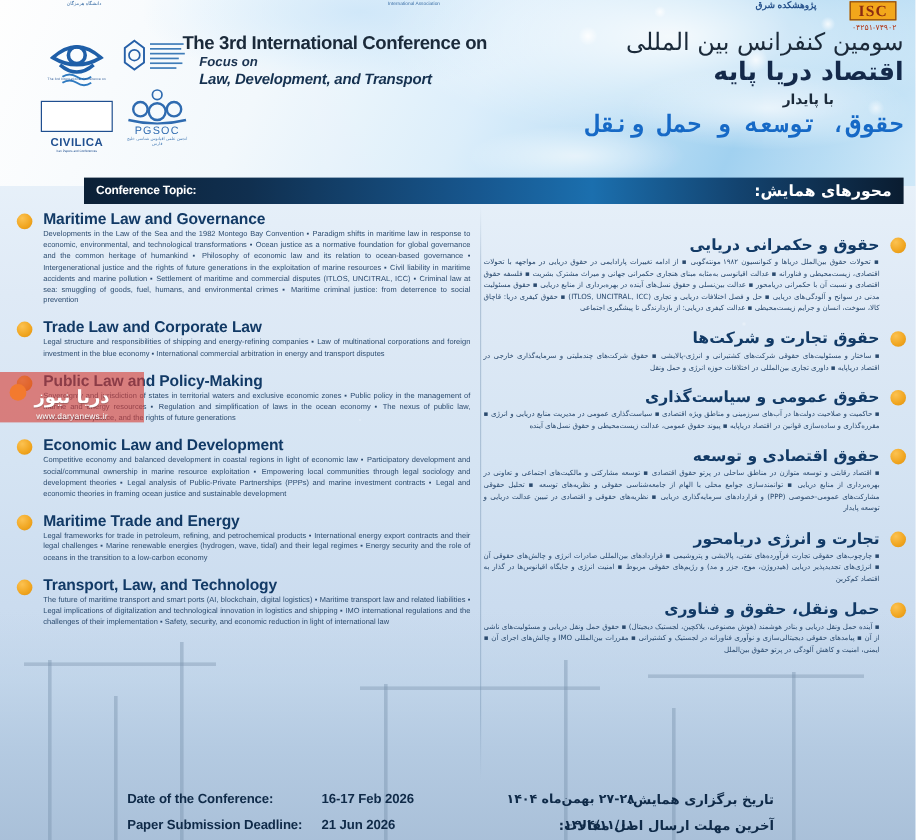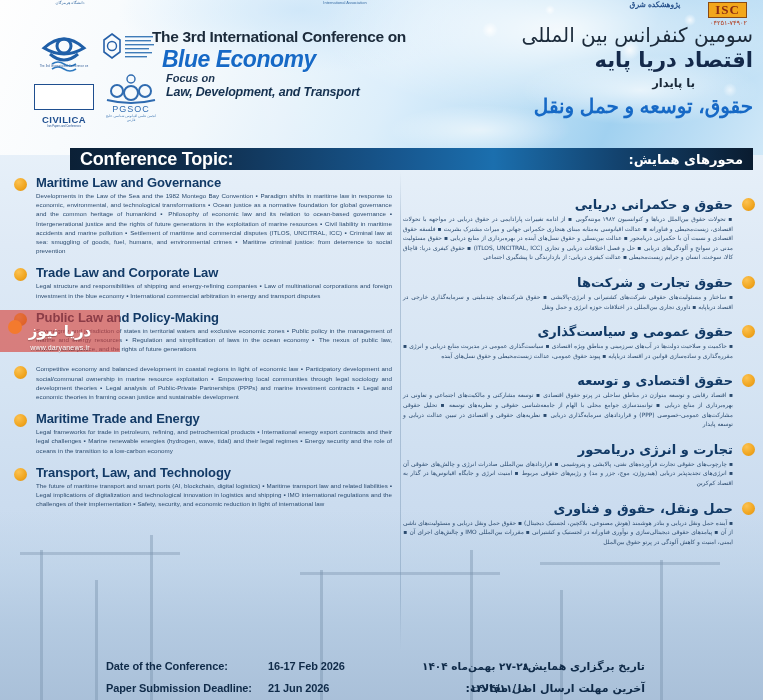--- a/index.html
+++ b/index.html
@@ -133,29 +133,29 @@
     font-size:12.5px; font-weight:bold; font-style:italic; color:#153150;
     margin-left:14px; line-height:15px; letter-spacing:-.2px; white-space:nowrap;
   }
 
   .title-fa {
     position:absolute; right:10px; top:24px; width:340px; text-align:right; direction:rtl;
   }
   .tf-line1 { font-size:20px; color:#1b2a3a; line-height:22px; font-family:"DejaVu Sans", sans-serif;}
   .tf-line2 { font-size:21px; font-weight:bold; color:#14294a; line-height:28px; font-family:"DejaVu Sans", sans-serif;}
   .tf-line3 { font-size:11.5px; font-weight:bold; color:#1b2a3a; line-height:18px; margin-right:58px; font-family:"DejaVu Sans", sans-serif;}
-  .tf-line4 { font-size:20px; font-weight:bold; color:#1669c6; line-height:28px; font-family:Liberation Sans, sans-serif; letter-spacing:-.5px;}
+  .tf-line4 { font-size:20px; font-weight:bold; color:#1669c6; line-height:28px; font-family:Liberation Mono, monospace; letter-spacing:-.5px;}
 
   
   .topic-bar {
     position:absolute; left:70px; top:148px; width:683px; height:22px;
     background: linear-gradient(90deg, #0b2036 0%, #102f4f 20%, #17578f 48%, #1b6fae 62%, #13436f 80%, #0a1c30 100%);
     display:flex; align-items:center; justify-content:space-between; padding:0 10px;
   }
-  .topic-bar-en { font-size:18px; font-weight:bold; color:#ffffff; letter-spacing:-.2px; }
+  .topic-bar-en { font-size:10px; font-weight:bold; color:#ffffff; letter-spacing:-.2px; }
   .topic-bar-fa { font-size:13px; font-weight:bold; color:#ffffff; direction:rtl; font-family:"DejaVu Sans", sans-serif;}
 
   
   .col-en {
     position:absolute; left:14px; top:176px; width:378px; height:470px;
   }
   .col-fa {
     position:absolute; right:8px; top:176px; width:352px; height:470px; direction:rtl; text-align:right;margin-top:20px;
   }
   .col-divider {
@@ -321,21 +321,20 @@
       <div class="pj-fa">پژوهشکده شرق</div>
     </div>
 
     <div class="logo-isc">
       <span class="isc-badge">ISC</span>
       <div class="isc-num">۰۴۲۵۱-۷۴۹۰۲</div>
     </div>
 
     <div class="title-en">
       <div class="t-line1">The 3rd International Conference on</div>
-      <div class="t-line2">Blue Economy</div>
       <div class="t-line3">Focus on</div>
       <div class="t-line4">Law, Development, and Transport</div>
     </div>
 
     <div class="title-fa">
       <div class="tf-line1">سومین کنفرانس بین المللی</div>
       <div class="tf-line2">اقتصاد دریا پایه</div>
       <div class="tf-line3">با پایدار</div>
       <div class="tf-line4">حقوق، توسعه و حمل ونقل</div>
     </div>
@@ -363,20 +362,21 @@
     </div>
 
     <div class="topic">
       <span class="bullet"></span>
       <h3>Public Law and Policy-Making</h3>
       <p>Sovereignty and jurisdiction of states in territorial waters and exclusive economic zones ▪ Public policy in the management of marine and energy resources ▪ Regulation and simplification of laws in the ocean economy ▪ The nexus of public law, environmental justice, and the rights of future generations</p>
     </div>
 
     <div class="topic">
       <span class="bullet"></span>
+      <h3>Economic Law and Development</h3>
       <p>Competitive economy and balanced development in coastal regions in light of economic law ▪ Participatory development and social/communal ownership in marine resource exploitation ▪ Empowering local communities through legal sociology and development theories ▪ Legal analysis of Public-Private Partnerships (PPPs) and marine investment contracts ▪ Legal and economic theories in framing ocean justice and sustainable development</p>
     </div>
 
     <div class="topic">
       <span class="bullet"></span>
       <h3>Maritime Trade and Energy</h3>
       <p>Legal frameworks for trade in petroleum, refining, and petrochemical products ▪ International energy export contracts and their legal challenges ▪ Marine renewable energies (hydrogen, wave, tidal) and their legal regimes ▪ Energy security and the role of oceans in the transition to a low-carbon economy</p>
     </div>
 
     <div class="topic">

